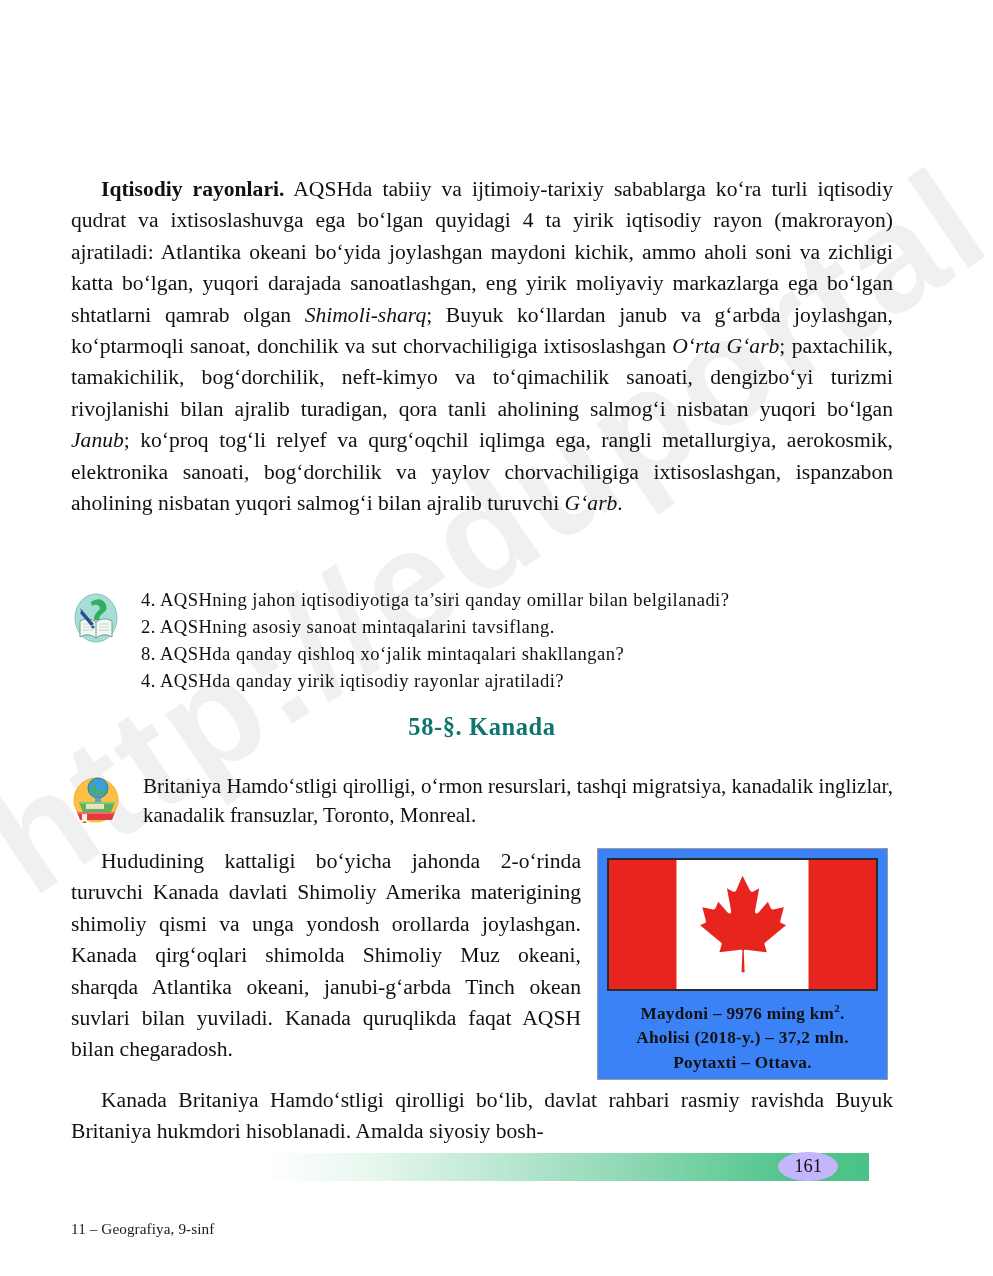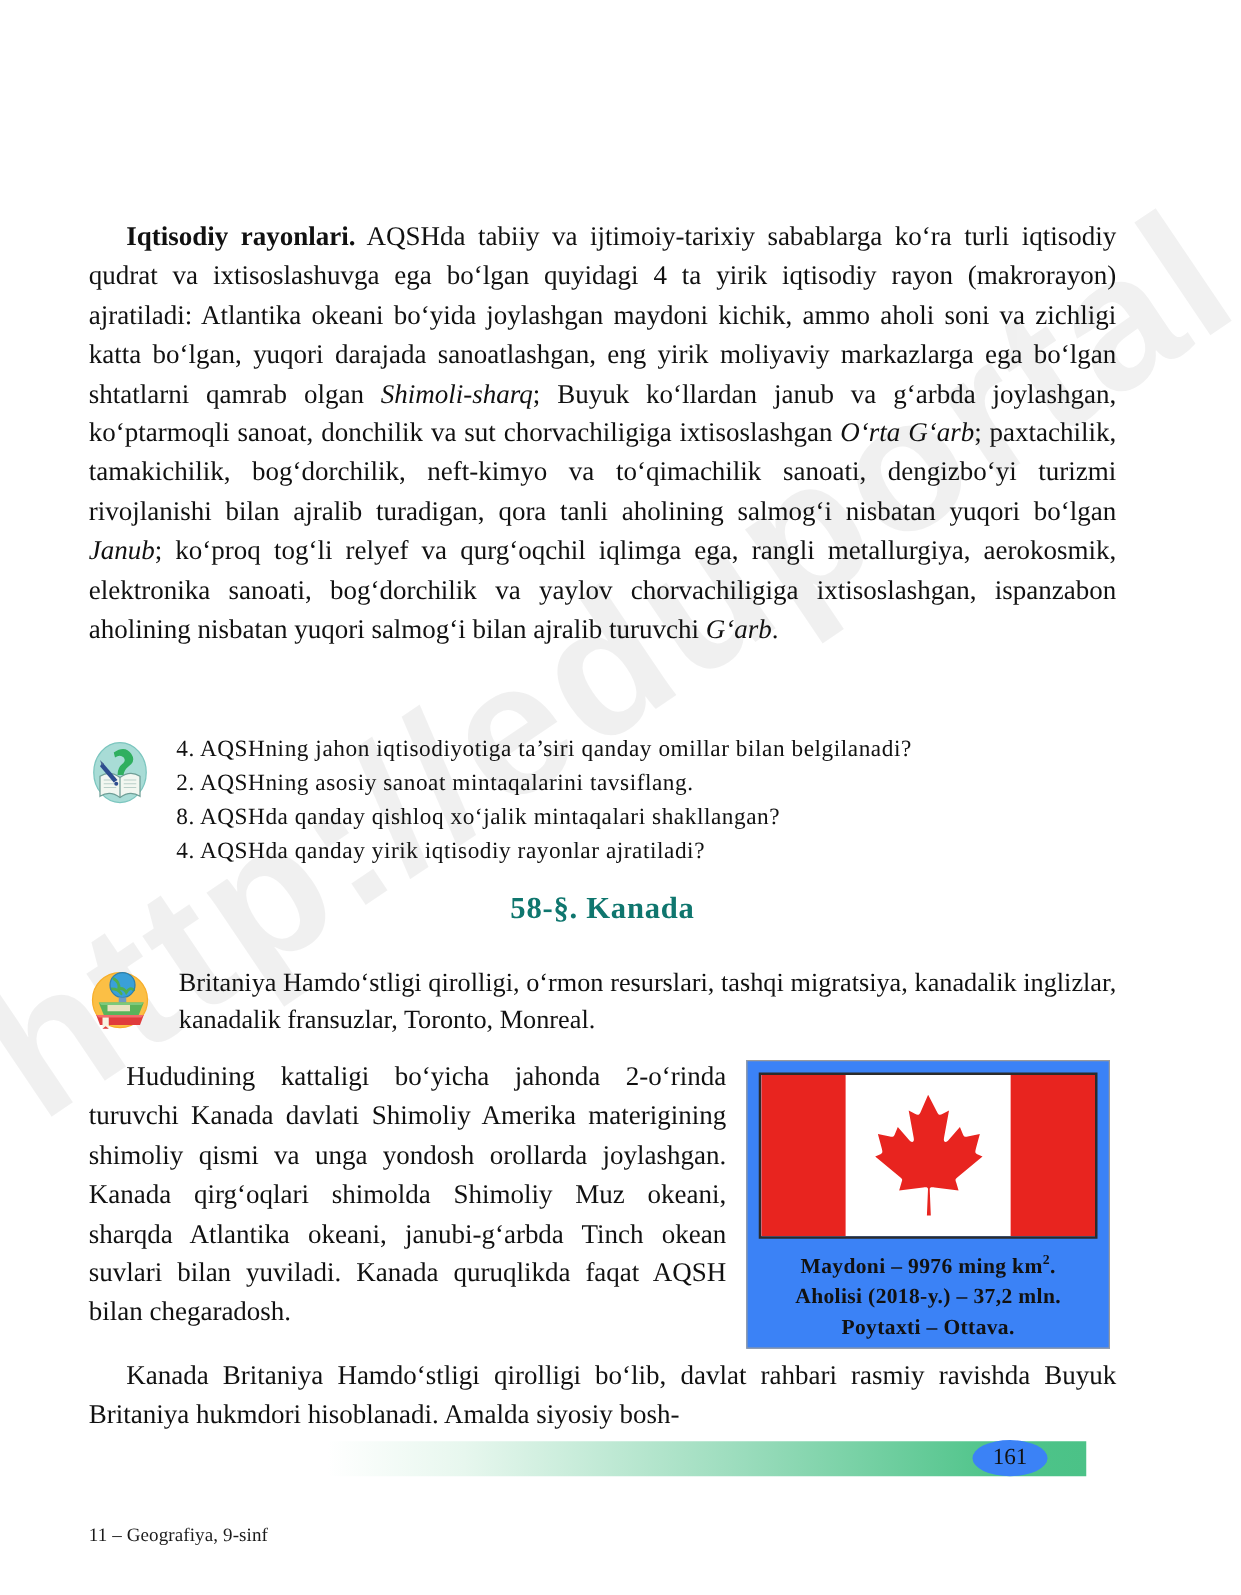--- a/index.html
+++ b/index.html
@@ -187,21 +187,21 @@
     letter-spacing: 0.1px;
     color: #1a1a1a;
   }
   #page-number-badge {
     position: absolute;
     left: 778px;
     top: 1152px;
     width: 60px;
     height: 29px;
     border-radius: 50%;
-    background: #3b82f6;
+    background: #c4b5fd;
     display: flex;
     align-items: center;
     justify-content: center;
     font-size: 18.5px;
     color: #111111;
   }
 </style>
 </head>
 <body>
 

